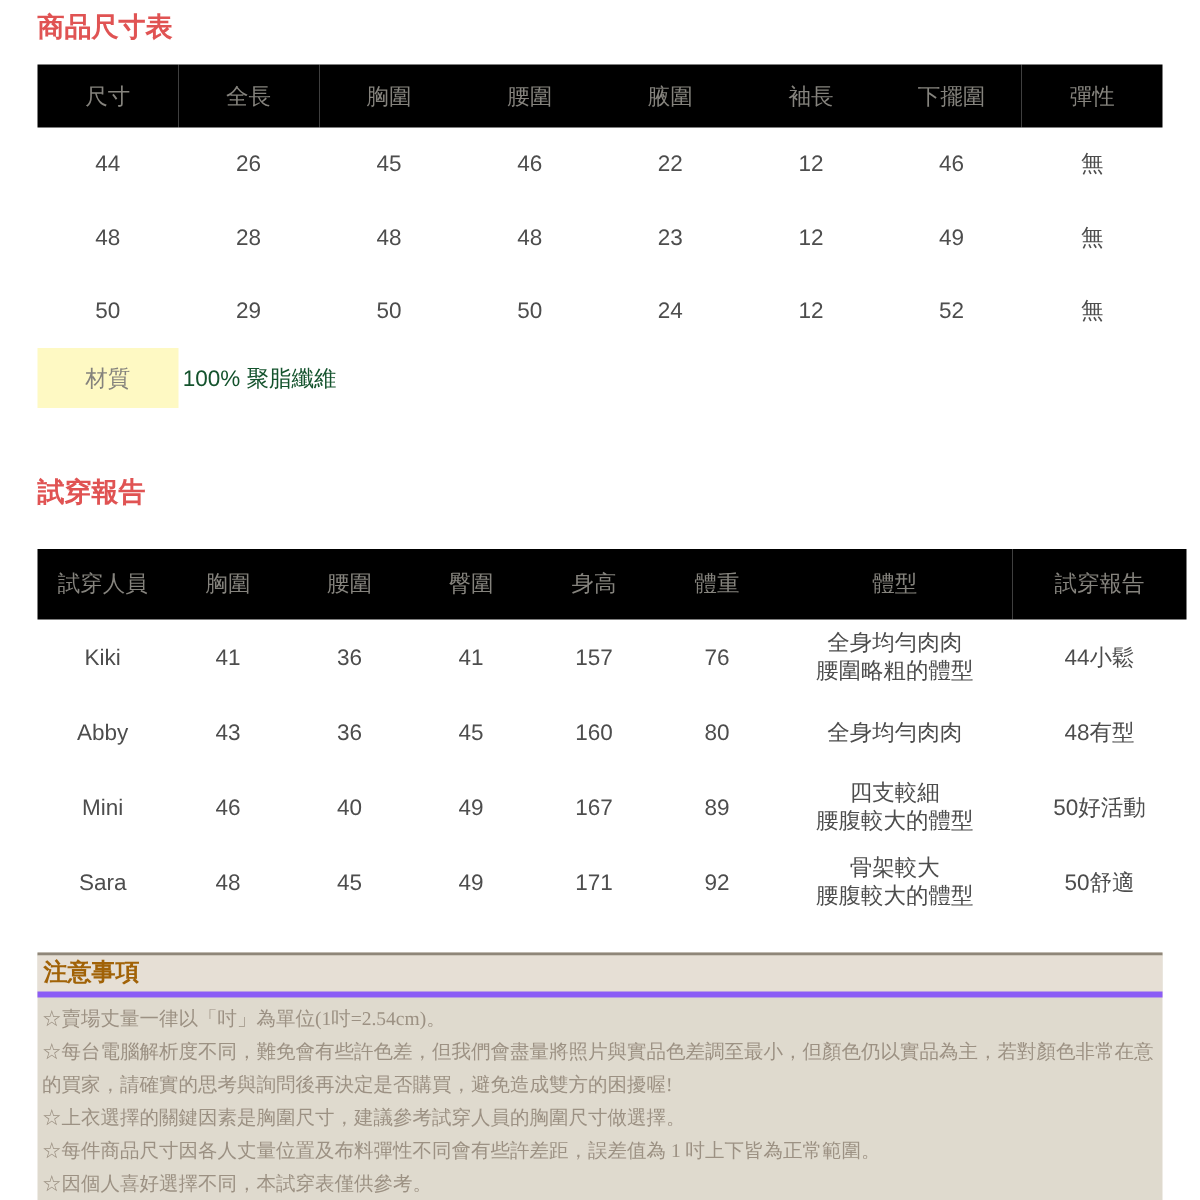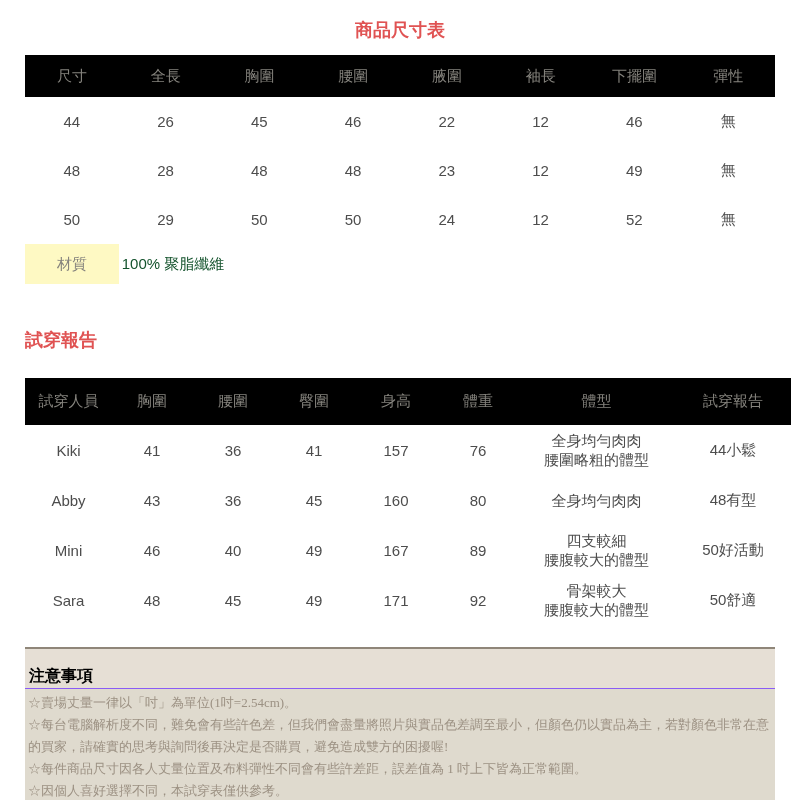--- a/index.html
+++ b/index.html
@@ -16,21 +16,21 @@
     margin: 0 25px;
   }
   .section-title {
     font-size: 18px;
     font-weight: bold;
     color: #e05353;
     margin: 0;
     padding: 0;
     line-height: 24px;
   }
-  #size-title { margin-top: 18px; margin-bottom: 13px; text-align: center; }
+  #size-title { margin-top: 6px; margin-bottom: 13px; }
   #fit-title  { margin-top: 44px; margin-bottom: 26px; }
 
   table {
     border-collapse: collapse;
     table-layout: fixed;
     width: 750px;
   }
   th {
     background: #000000;
     color: #85837d;
@@ -73,26 +73,26 @@
 
   .notes-box {
     margin-top: 22px;
     width: 750px;
     background: #dfdace;
     border-top: 2px solid #8f8679;
     font-family: "Liberation Serif", "DejaVu Serif", serif;
   }
   .notes-header {
     background: #e6dfd5;
-    color: #000000;
+    color: #a16207;
     font-size: 16px;
     font-weight: bold;
     line-height: 24px;
-    padding: 15px 4px 0 4px;
-    border-bottom: 1px solid #8b5cf6;
+    padding: 0 4px 0 4px;
+    border-bottom: 4px solid #8b5cf6;
   }
   .notes-body {
     padding: 3px 3px 8px 3px;
   }
   .note-item {
     color: #9c9183;
     font-size: 13px;
     line-height: 22px;
   }
 </style>
@@ -223,18 +223,19 @@
         <td>50舒適</td>
       </tr>
     </tbody>
   </table>
 
   <div class="notes-box">
     <div class="notes-header">注意事項</div>
     <div class="notes-body">
       <div class="note-item">☆賣場丈量一律以「吋」為單位(1吋=2.54cm)。</div>
       <div class="note-item">☆每台電腦解析度不同，難免會有些許色差，但我們會盡量將照片與實品色差調至最小，但顏色仍以實品為主，若對顏色非常在意的買家，請確實的思考與詢問後再決定是否購買，避免造成雙方的困擾喔!</div>
+      <div class="note-item">☆上衣選擇的關鍵因素是胸圍尺寸，建議參考試穿人員的胸圍尺寸做選擇。</div>
       <div class="note-item">☆每件商品尺寸因各人丈量位置及布料彈性不同會有些許差距，誤差值為 1 吋上下皆為正常範圍。</div>
       <div class="note-item">☆因個人喜好選擇不同，本試穿表僅供參考。</div>
     </div>
   </div>
 
 </div>
 
 </body></html>

